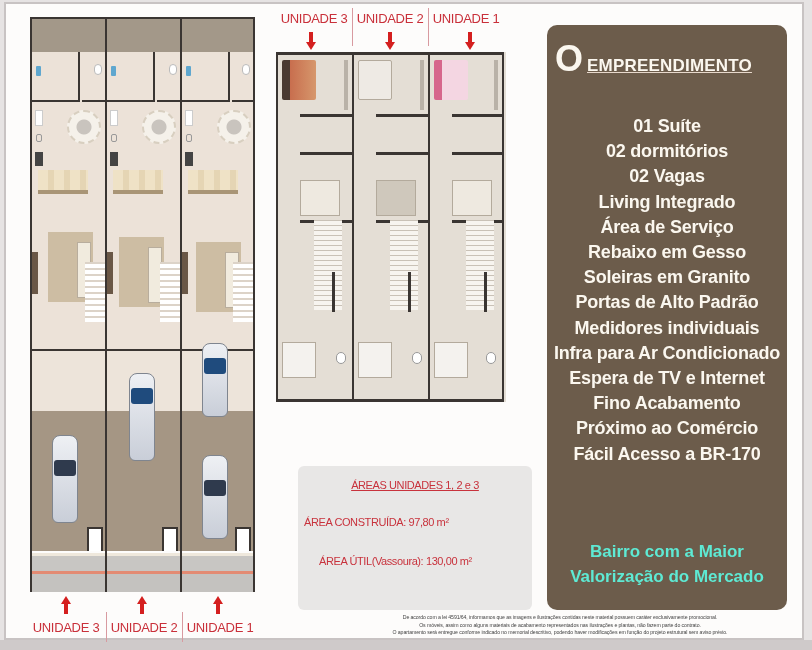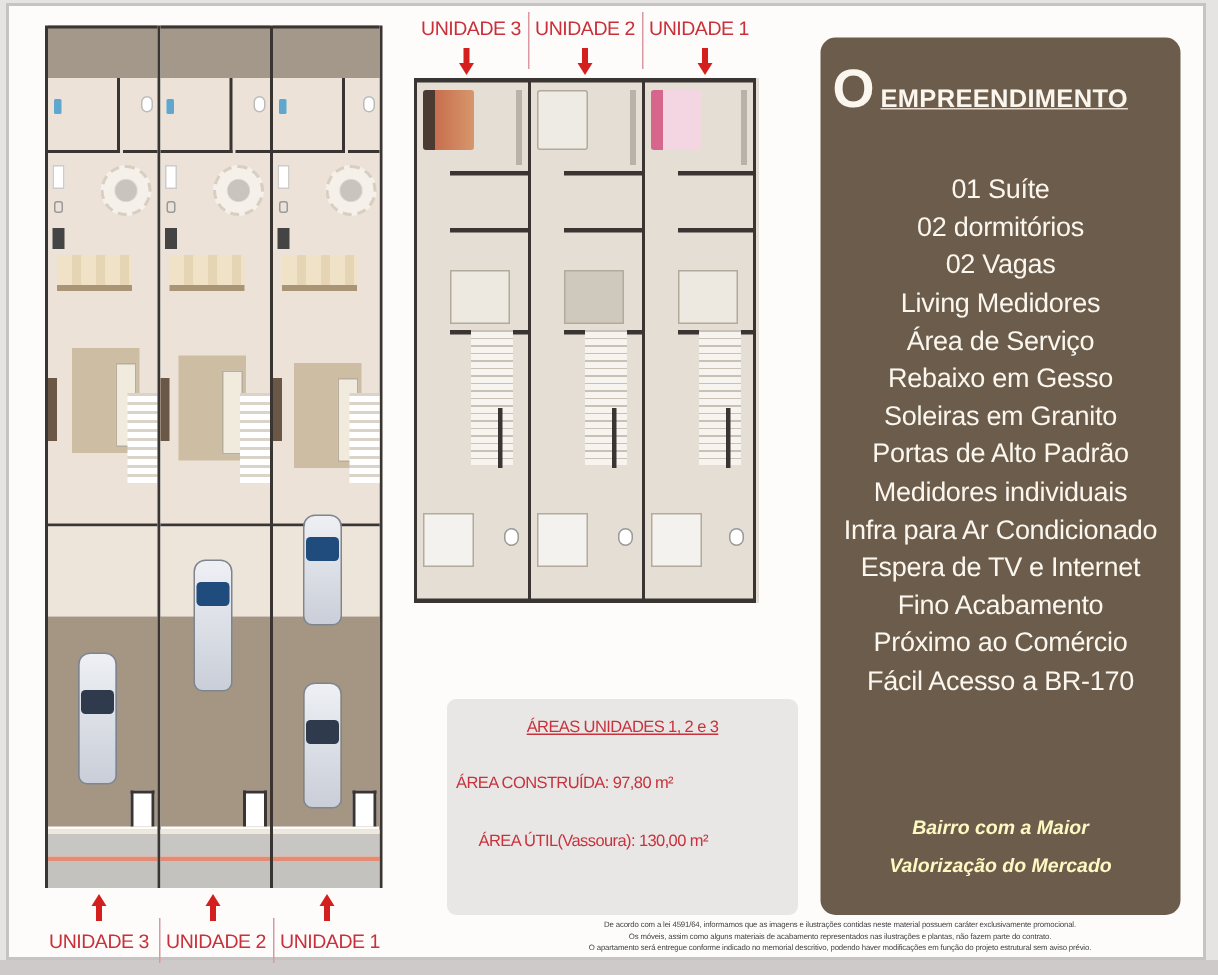--- a/index.html
+++ b/index.html
@@ -72,22 +72,22 @@
   .areas-title { position: absolute; left: 0; right: 0; top: 13px; text-align: center; color: #c8323c; font-size: 11px; text-decoration: underline; letter-spacing: -0.4px; }
   .area-line { position: absolute; left: 6px; color: #c8323c; font-size: 11px; letter-spacing: -0.4px; }
 
   .disclaimer { position: absolute; left: 380px; top: 614px; width: 360px; text-align: center; font-size: 5.2px; line-height: 7.5px; color: #444; letter-spacing: -0.1px; }
 
   
   .features { position: absolute; left: 547px; top: 25px; width: 240px; height: 585px; background: #6c5c4b; border-radius: 10px; }
   .feat-heading { position: absolute; left: 8px; top: 16px; display: flex; align-items: baseline; color: #fbf7ef; }
   .feat-heading .big-o { font-size: 36px; font-weight: bold; line-height: 36px; margin-right: 4px; }
   .feat-heading .word { font-size: 17px; font-weight: bold; text-decoration: underline; text-decoration-color: #e8d9cc; letter-spacing: 0.2px; }
-  .feat-list { position: absolute; left: 0; right: 0; top: 89px; text-align: center; color: #fbf7ef; font-size: 18px; font-weight: normal; line-height: 25.2px; letter-spacing: -0.2px; }
-  .feat-highlight { position: absolute; left: 0; right: 0; top: 514px; text-align: center; color: #fef9c3; font-size: 13px; font-weight: bold; line-height: 25px; font-style: italic; }
+  .feat-list { position: absolute; left: 0; right: 0; top: 89px; text-align: center; color: #fbf7ef; font-size: 18px; font-weight: bold; line-height: 25.2px; letter-spacing: -0.2px; }
+  .feat-highlight { position: absolute; left: 0; right: 0; top: 514px; text-align: center; color: #5eead4; font-size: 17px; font-weight: bold; line-height: 25px; }
 
   .bottom-labels { position: absolute; left: 28px; top: 612px; width: 230px; height: 28px; }
   .b-label { position: absolute; top: 8px; width: 76px; text-align: center; color: #c9303a; font-size: 13px; letter-spacing: -0.3px; }
   .b-sep { position: absolute; top: 0; width: 1px; height: 30px; background: #d89aa0; }
 </style>
 </head>
 <body>
 
 <div class="frame"></div>
 <div class="bottom-strip"></div>
@@ -275,21 +275,21 @@
 
 <div class="features">
   <div class="feat-heading">
     <span class="big-o">O</span>
     <span class="word">EMPREENDIMENTO</span>
   </div>
   <div class="feat-list">
     <div>01 Suíte</div>
     <div>02 dormitórios</div>
     <div>02 Vagas</div>
-    <div>Living Medidores</div>
+    <div>Living Integrado</div>
     <div>Área de Serviço</div>
     <div>Rebaixo em Gesso</div>
     <div>Soleiras em Granito</div>
     <div>Portas de Alto Padrão</div>
     <div>Medidores individuais</div>
     <div>Infra para Ar Condicionado</div>
     <div>Espera de TV e Internet</div>
     <div>Fino Acabamento</div>
     <div>Próximo ao Comércio</div>
     <div>Fácil Acesso a BR-170</div>

